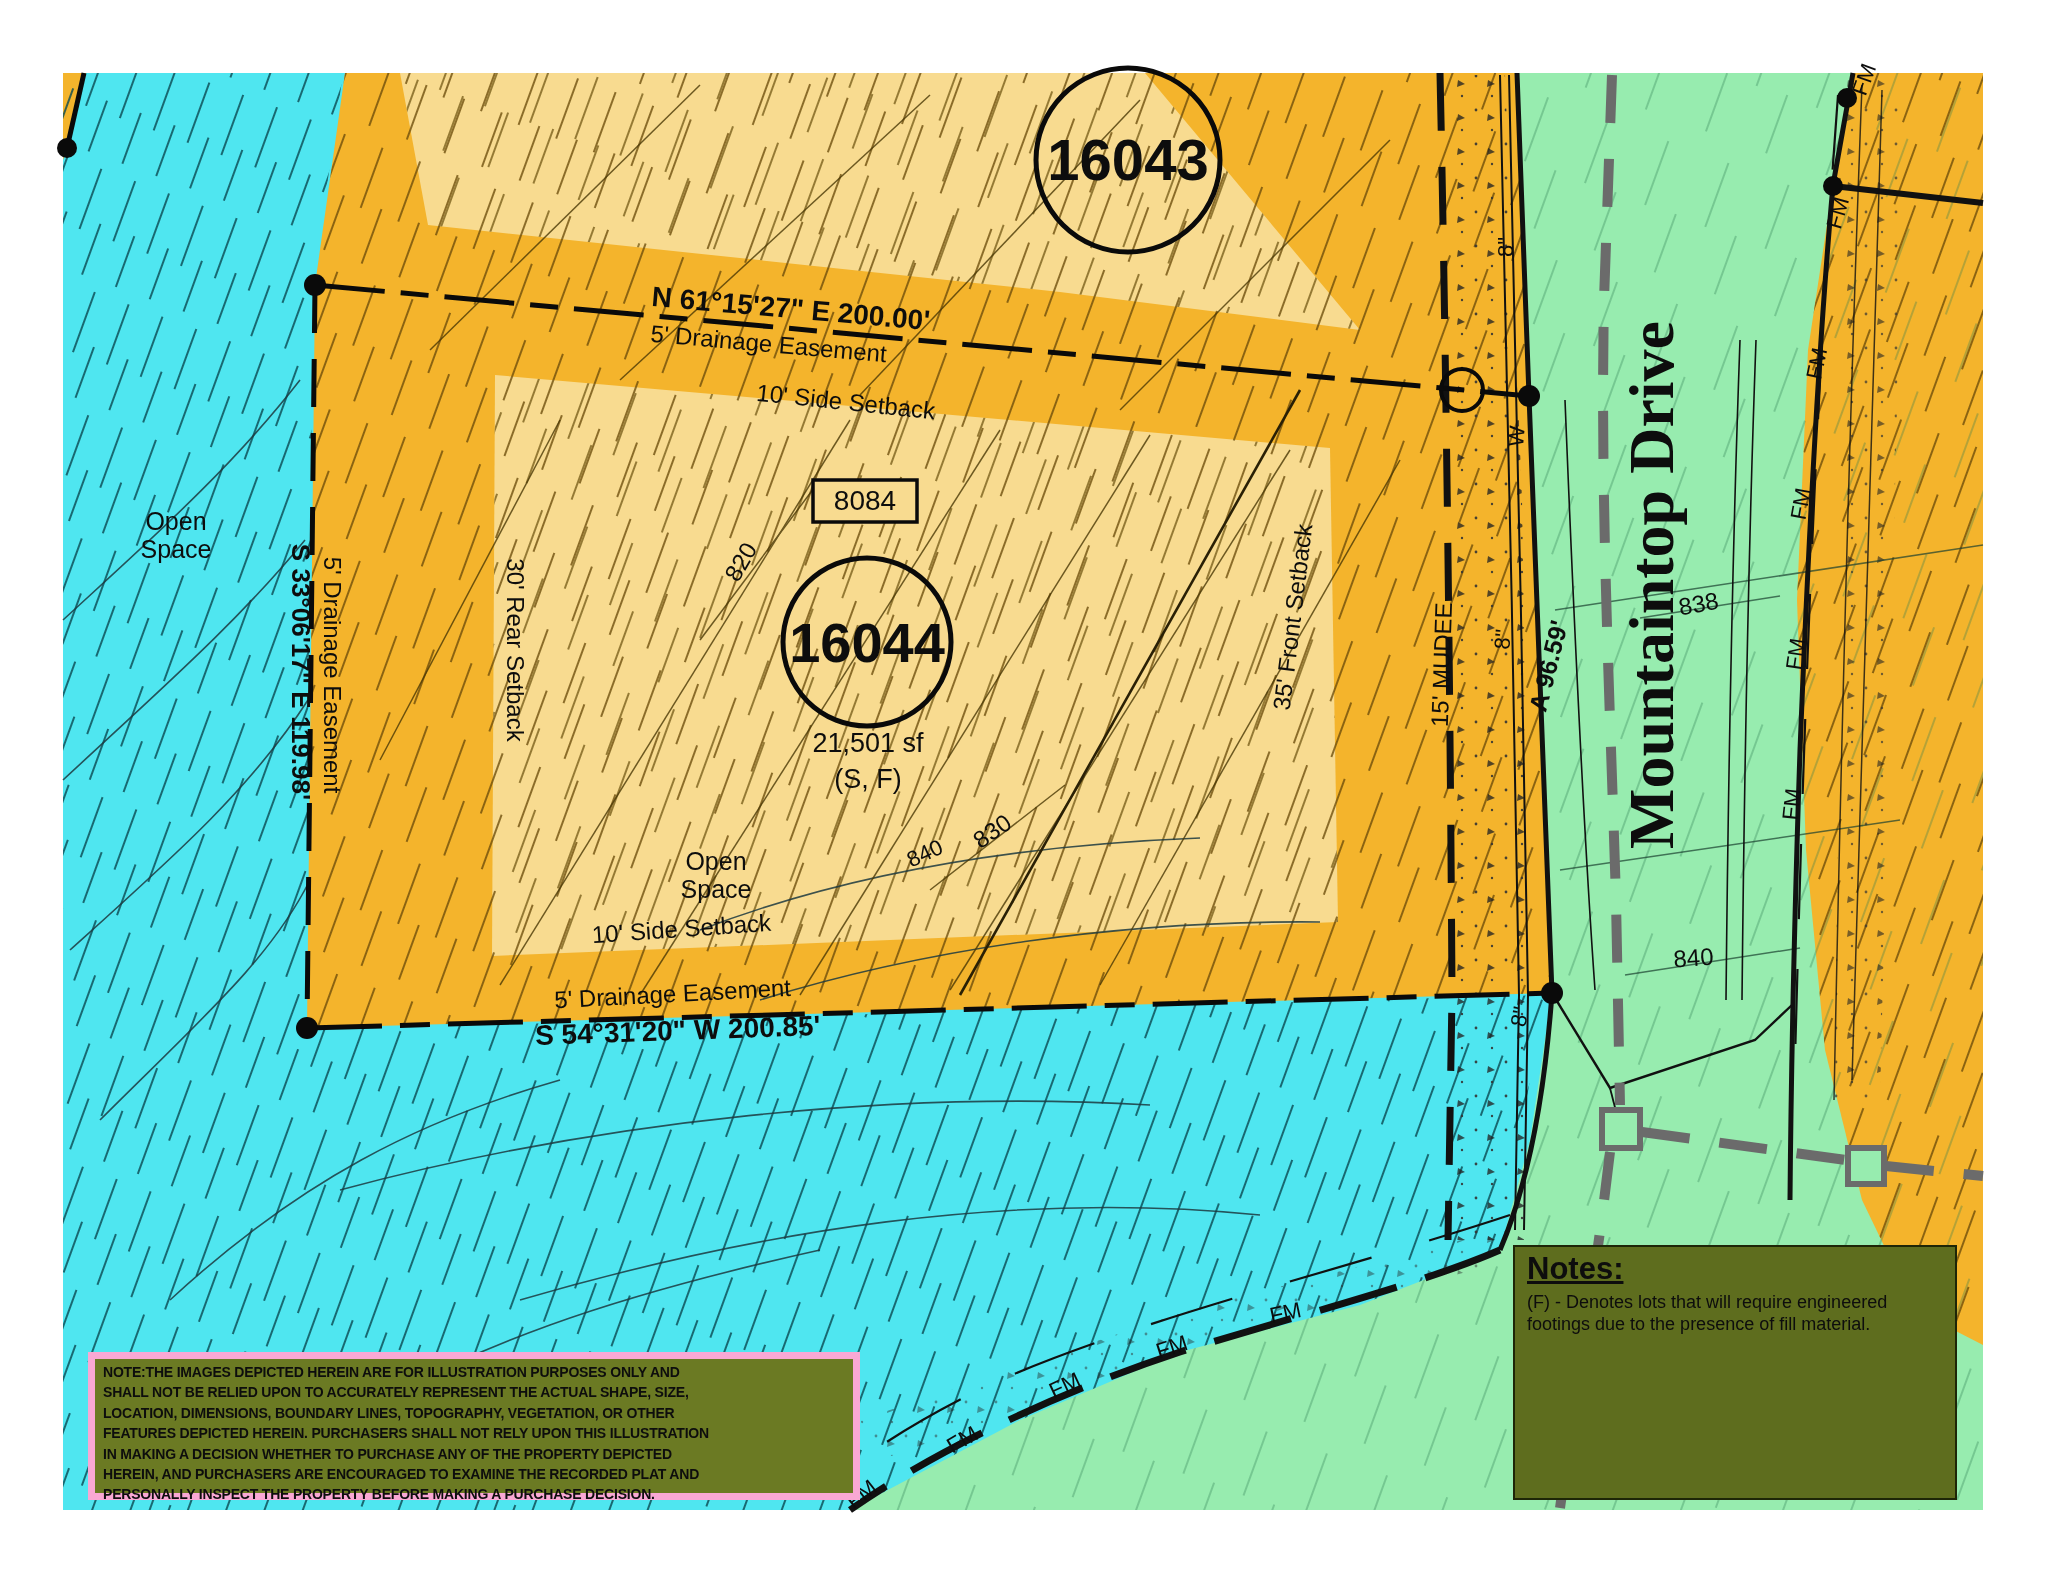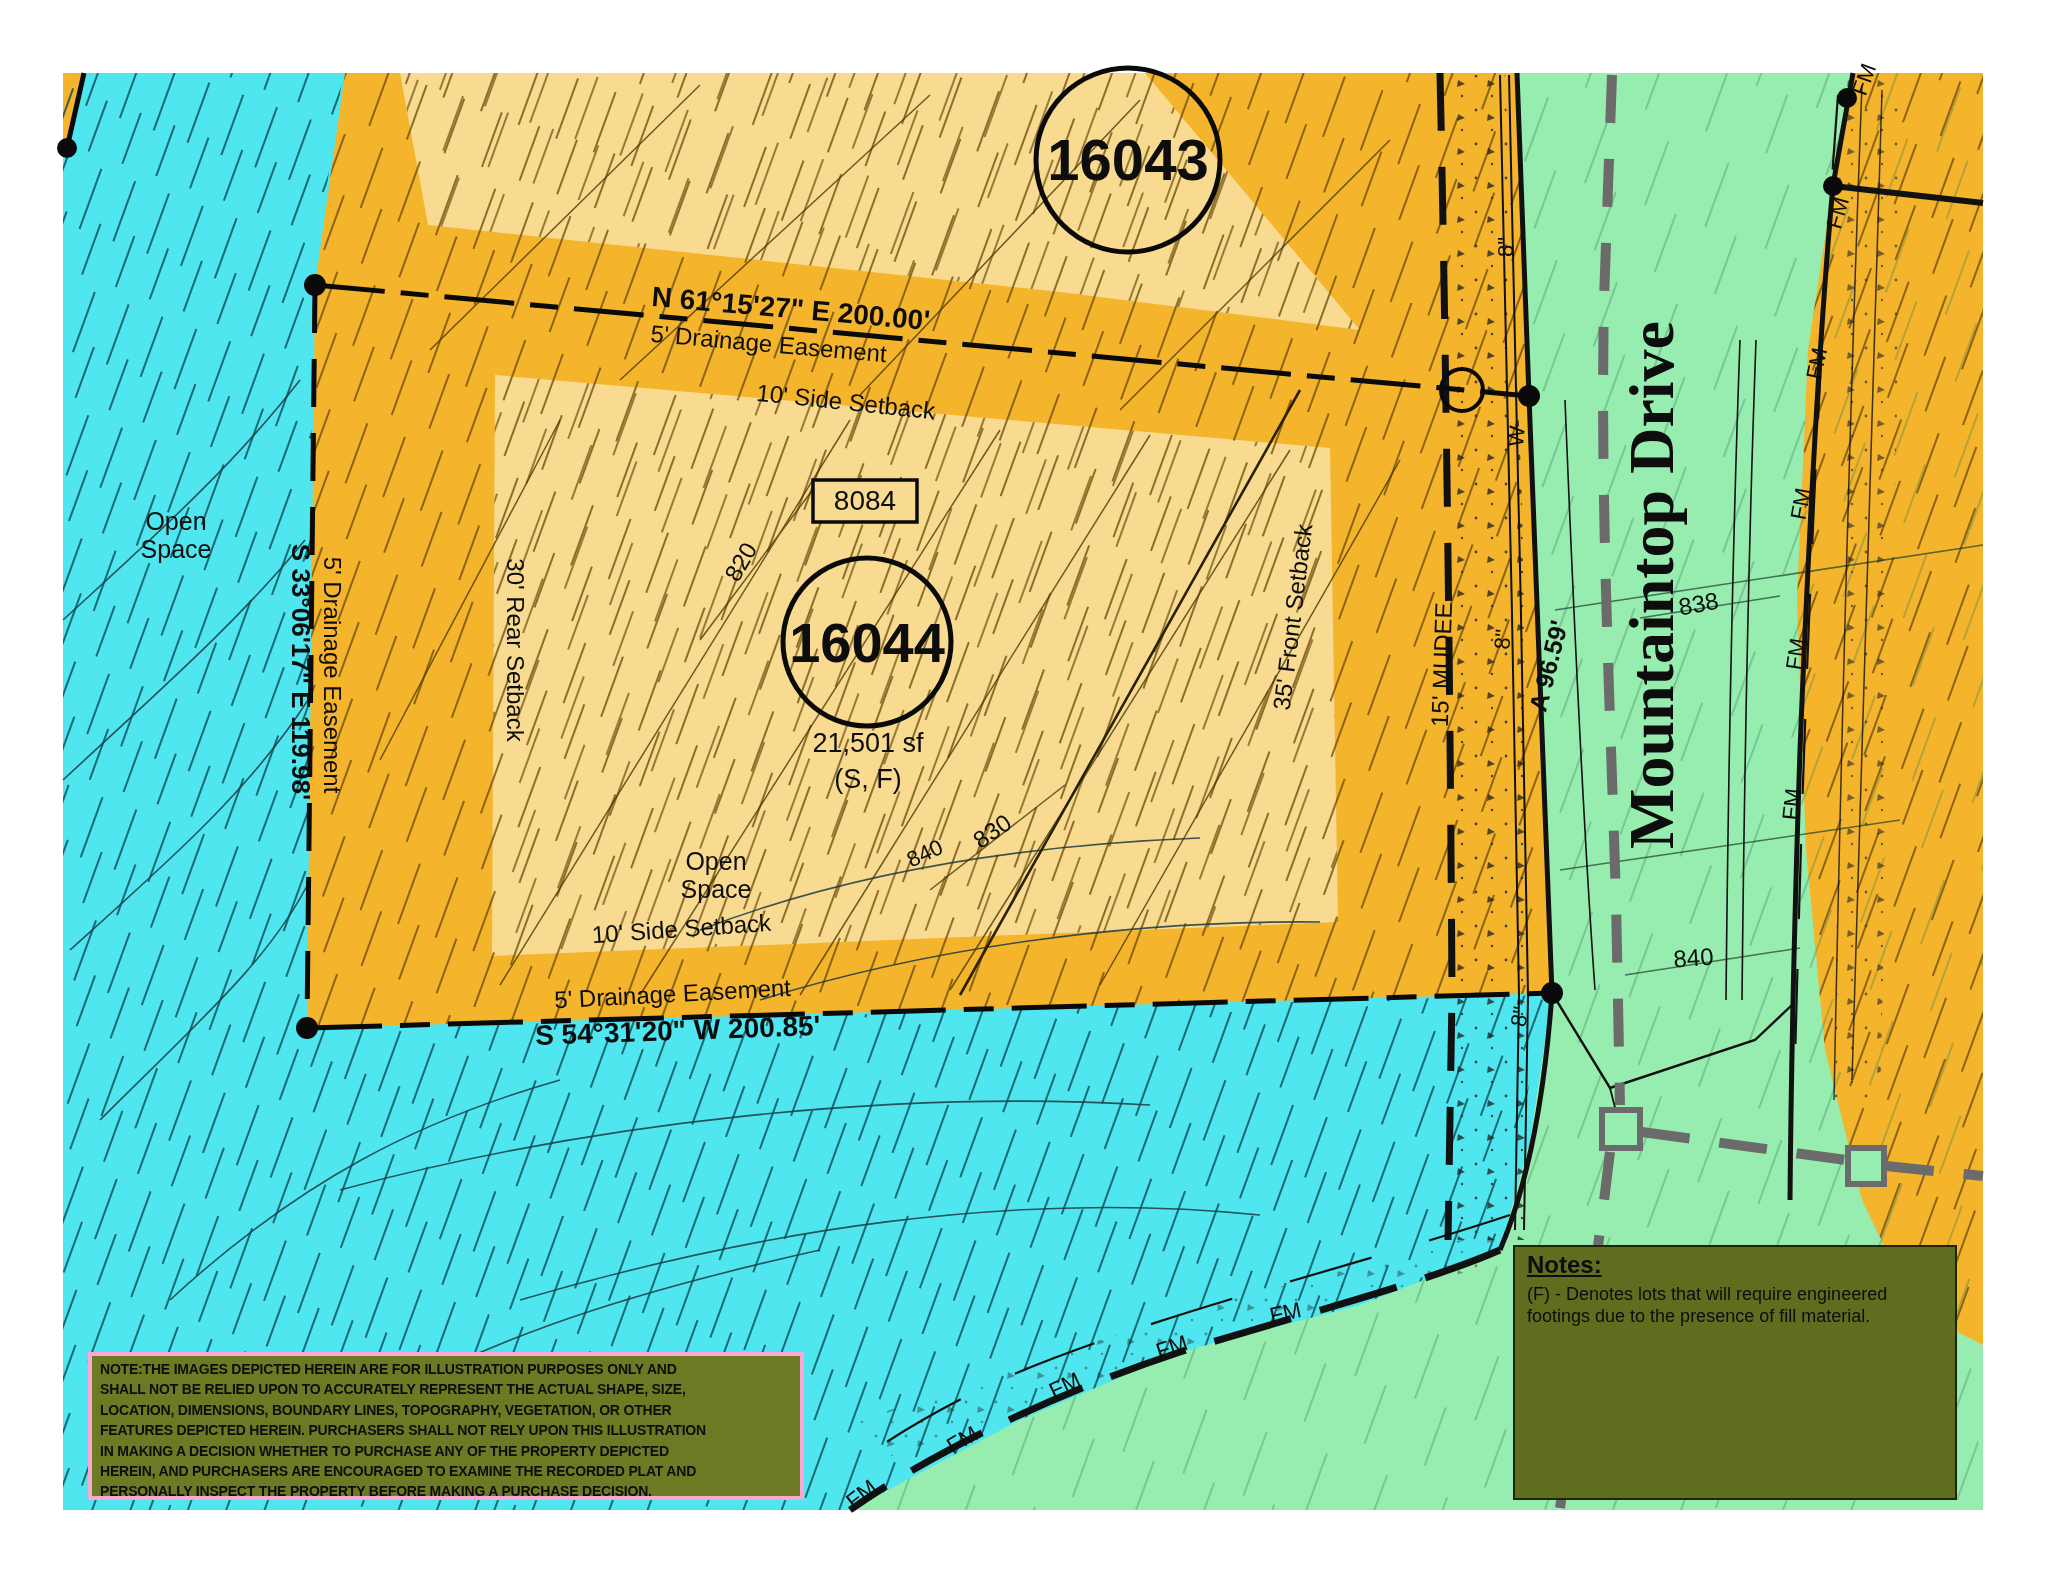--- a/index.html
+++ b/index.html
@@ -1,25 +1,25 @@
 <!DOCTYPE html>
 <html><head>
 <meta charset="utf-8">
 <style>
   html,body{margin:0;padding:0;background:#ffffff;}
   #page{position:relative;width:2048px;height:1583px;background:#ffffff;overflow:hidden;
         font-family:"Liberation Sans",sans-serif;}
   #map-svg{position:absolute;left:0;top:0;}
   .overlay-box{position:absolute;box-sizing:border-box;color:#0d0d0d;}
-  #disclaimer-box{left:88px;top:1352px;width:716px;height:148px;background:#6b7a23;
-     border:4px solid #f9a8d4;padding:3px 8px;font-size:14px;font-weight:700;
+  #disclaimer-box{left:88px;top:1352px;width:772px;height:148px;background:#6b7a23;
+     border:7px solid #f9a8d4;padding:3px 8px;font-size:14px;font-weight:700;
      line-height:20.4px;letter-spacing:-0.2px;white-space:pre-line;}
   #notes-box{left:1513px;top:1245px;width:444px;height:255px;background:#5e6d1e;
      border:2px solid #1e2607;padding:4px 12px;}
-  #notes-box .notes-title{font-size:24px;font-weight:700;text-decoration:underline;margin:0 0 4px 0;}
+  #notes-box .notes-title{font-size:31px;font-weight:700;text-decoration:underline;margin:0 0 4px 0;}
   #notes-box p{font-size:18px;line-height:22px;margin:0 0 22px 0;}
   #notes-box p:last-child{margin-bottom:0;}
 </style>
 </head>
 <body>
 
 <div id="page">
 
 <svg id="map-svg" width="2048" height="1583" viewBox="0 0 2048 1583" xmlns="http://www.w3.org/2000/svg">
   <defs>

